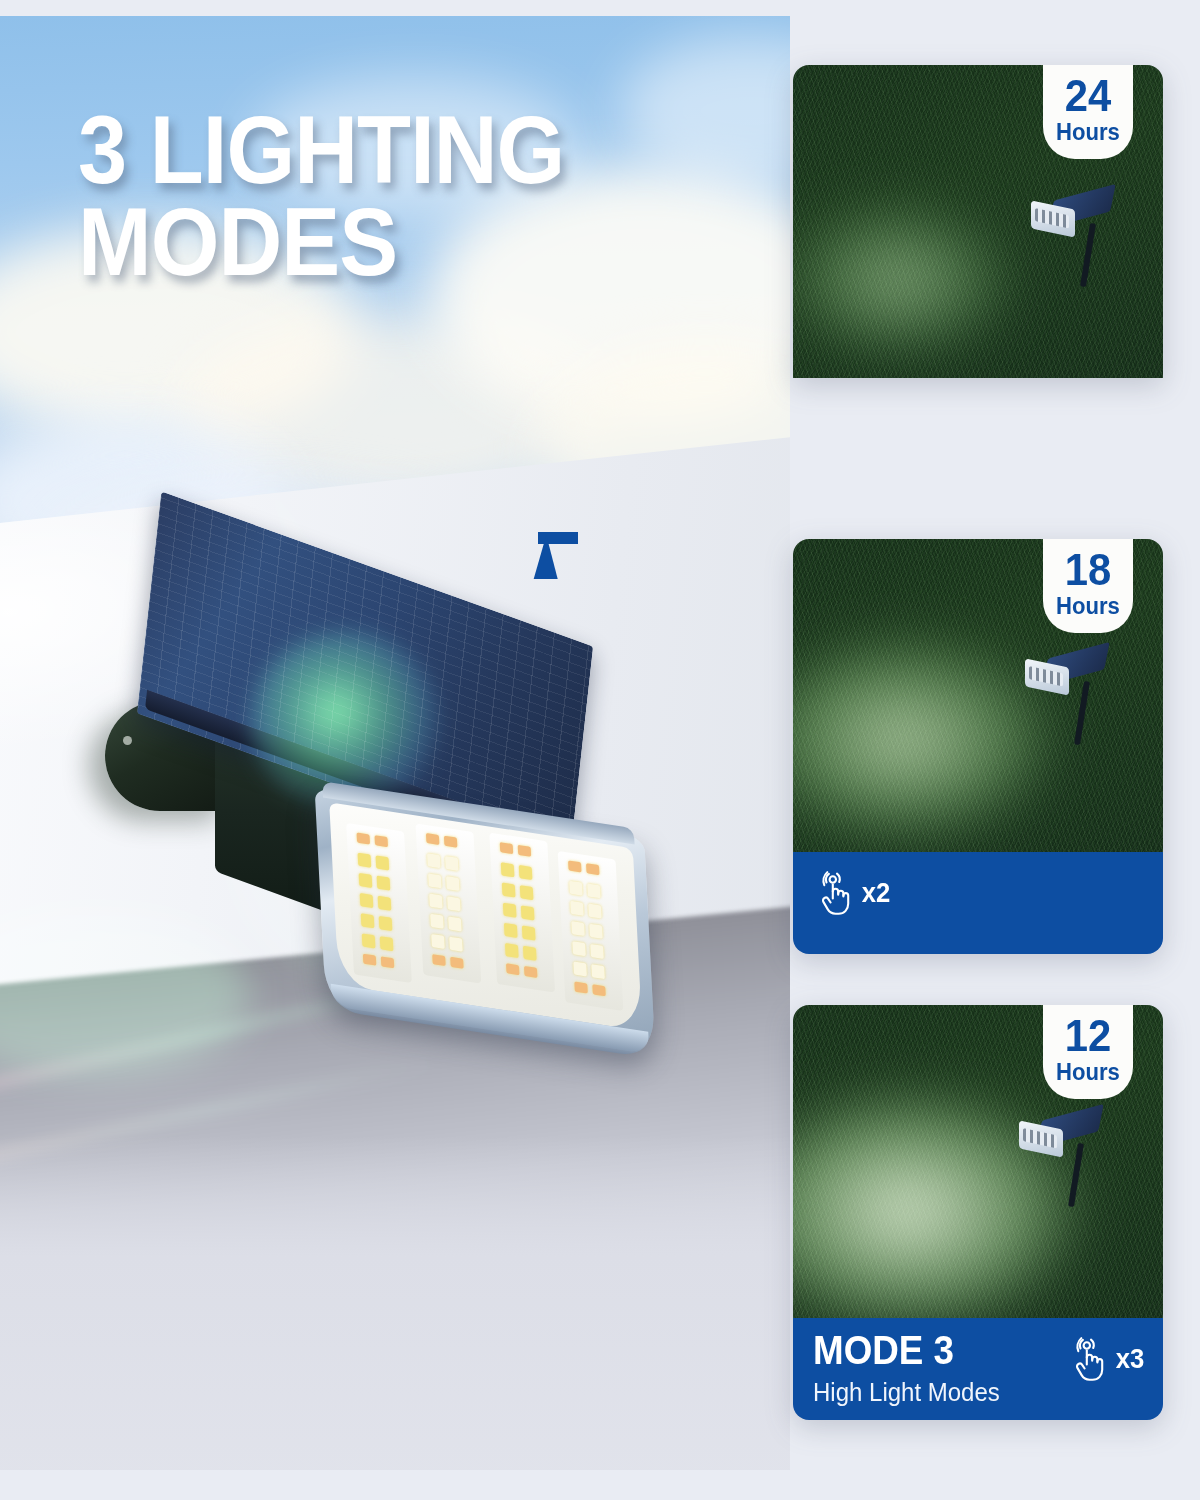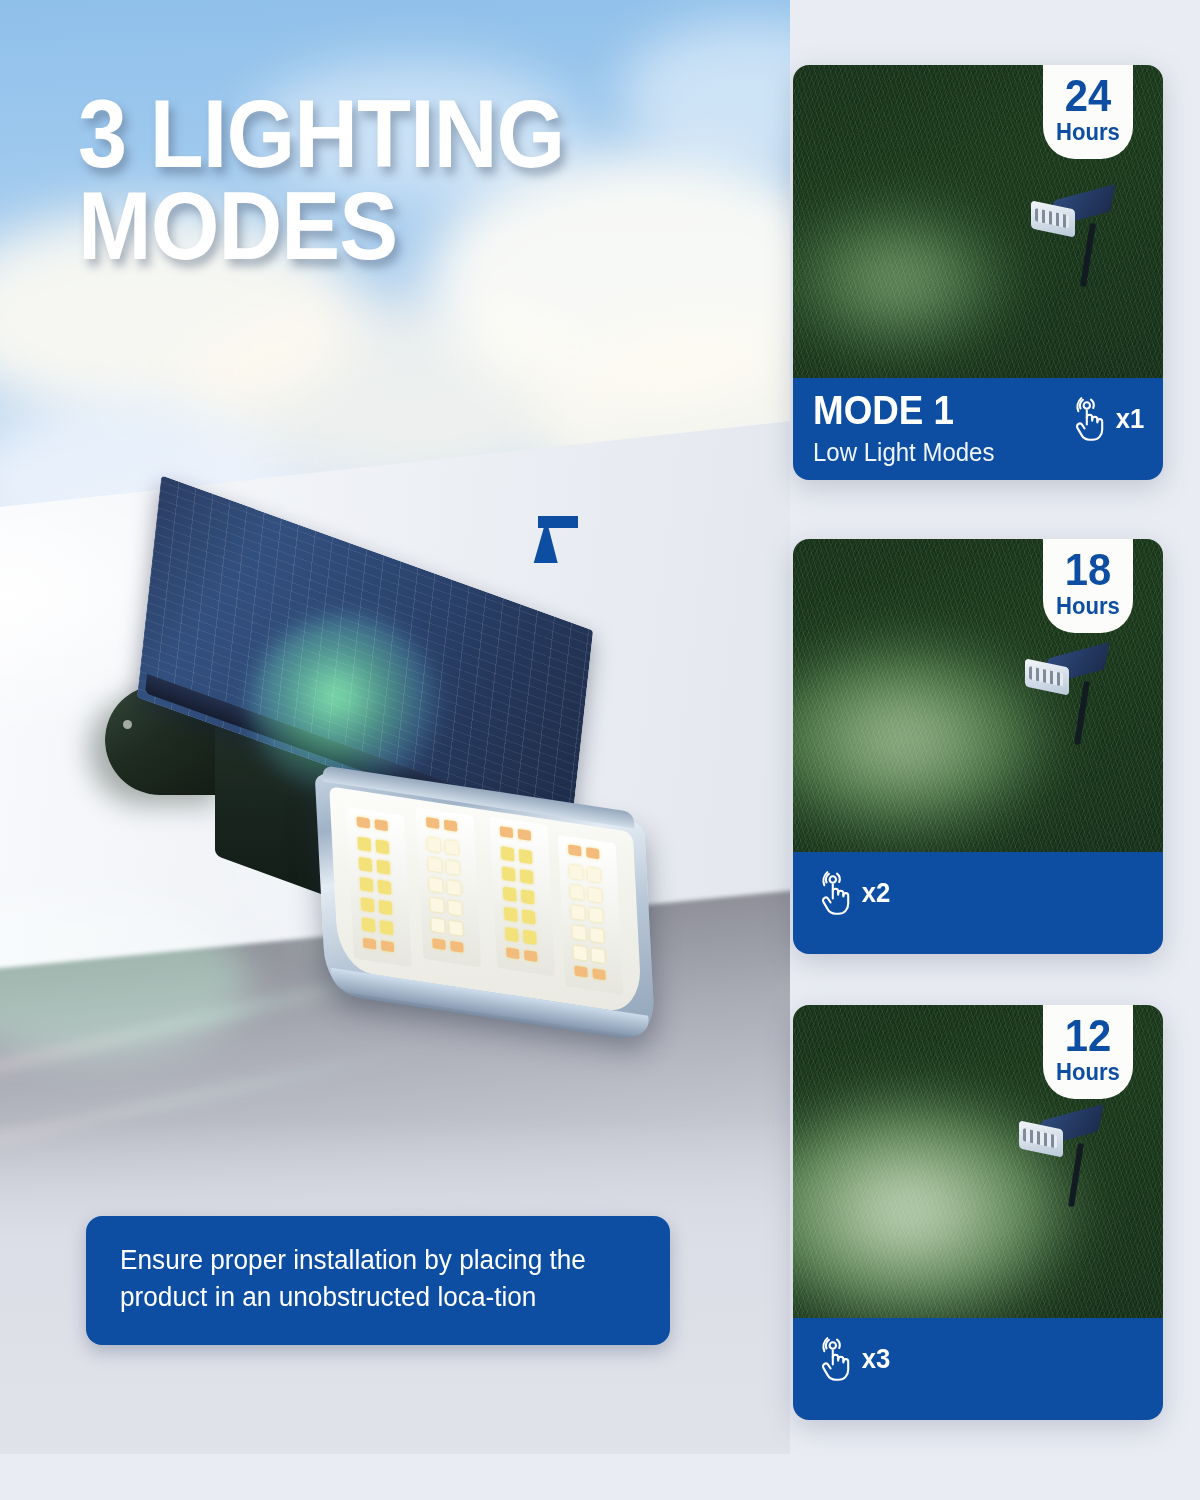--- a/index.html
+++ b/index.html
@@ -4,21 +4,21 @@
 <style>
   html,body{margin:0;padding:0;}
   body{
     width:1200px;height:1500px;overflow:hidden;
     font-family:"Liberation Sans", sans-serif;
     background:#e9ecf3;
   }
   #stage{position:relative;width:1200px;height:1500px;overflow:hidden;}
 
   
-  .left-scene{position:absolute;left:0;top:0;width:790px;height:1454px;overflow:hidden;}
+  .left-scene{position:absolute;left:0;top:16px;width:790px;height:1454px;overflow:hidden;}
   .sky{
     position:absolute;inset:0;
     background:
       linear-gradient(178deg,#8fc0ea 0%,#9dc8ee 10%,#b4d3f0 22%,#c3d9ef 32%,#cfdcec 40%,#d7dcea 48%,#dcdde9 55%,#e2e2ec 62%,#e6e6ef 72%,#e9e9f1 84%,#eceef4 100%);
   }
   .cloud{position:absolute;border-radius:50%;filter:blur(26px);}
   .c1{left:-60px;top:210px;width:420px;height:210px;background:rgba(255,252,243,.88);}
   .c2{left:180px;top:300px;width:420px;height:190px;background:rgba(255,250,238,.72);}
   .c3{left:430px;top:150px;width:430px;height:260px;background:rgba(255,253,246,.9);}
   .c4{left:540px;top:330px;width:330px;height:200px;background:rgba(255,251,240,.8);}
@@ -620,63 +620,38 @@
     </div>
 
     <div class="title">
       <div>3 LIGHTING</div>
       <div>MODES</div>
     </div>
 
     <div class="callout-tail2"></div>
     <div class="callout-tail"></div>
 
-    <div class="note">
-      <div class="note-text">Ensure proper installation by placing the product in an unobstructed loca-tion</div>
-    </div>
   </div>
 
   <div class="cards" id="cards">
       <div class="card" style="top: 65px;">
       <div class="photo">
         <div class="grass-noise"></div>
         <div class="pool" style="left:-10px;top:140px;width:230px;height:150px;
                     background:radial-gradient(ellipse at 50% 50%, rgba(210,255,190,.50), rgba(150,230,130,.22) 52%, rgba(0,0,0,0) 78%);"></div>
         <div class="lamp" style="left:236px;top:128px;">
           <div class="lamp-panel"></div>
           <div class="lamp-head">
               <i></i>
             </div>
           <div class="lamp-stake"></div>
         </div>
         <div class="badge">
           <div class="badge-num">24</div>
           <div class="badge-unit">Hours</div>
-        </div>
-      </div>
-      <div class="label">
-        <div class="label-texts">
-          <div class="mode-name">MODE 1</div>
-          <div class="mode-desc">Low Light Modes</div>
-        </div>
-        <div class="tap">
-          <span>
-            <svg width="44" height="46" viewBox="0 0 44 46" fill="none" stroke="#ffffff" stroke-width="2.1" stroke-linecap="round" stroke-linejoin="round">
-              <path d="M23 9.5a3.2 3.2 0 1 1 -6.4 0 3.2 3.2 0 0 1 6.4 0z"></path>
-              <path d="M13.5 12.5a7.4 7.4 0 0 1 2.4 -8.6"></path>
-              <path d="M26.2 12.0a7.4 7.4 0 0 0 -2.2 -8.4"></path>
-              <path d="M11.3 15.2a11.4 11.4 0 0 1 3.0 -13.0"></path>
-              <path d="M19.8 14.5v14.0"></path>
-              <path d="M19.8 21.5c0 -1.6 1.2 -2.8 2.7 -2.8s2.7 1.2 2.7 2.8v3.2"></path>
-              <path d="M25.2 23.4c0 -1.5 1.2 -2.6 2.6 -2.6s2.6 1.1 2.6 2.6v3.0"></path>
-              <path d="M30.4 25.6c0 -1.4 1.1 -2.5 2.4 -2.5s2.4 1.1 2.4 2.5v8.2c0 5.6 -3.8 9.9 -9.6 9.9h-3.1
-                       c-3.6 0 -6.1 -1.6 -7.7 -4.3l-4.4 -7.5c-0.8 -1.4 -0.4 -3.1 1.0 -3.9c1.3 -0.8 3.0 -0.4 3.8 0.9l2.4 3.6"></path>
-            </svg>
-          </span>
-          <span class="tap-count">x1</span>
         </div>
       </div>
       </div>
       <div class="card" style="top: 539px;">
       <div class="photo">
         <div class="grass-noise"></div>
         <div class="pool" style="left:-40px;top:100px;width:300px;height:200px;
                     background:radial-gradient(ellipse at 50% 50%, rgba(225,255,205,.68), rgba(165,240,140,.30) 52%, rgba(0,0,0,0) 78%);"></div>
         <div class="lamp" style="left:230px;top:112px;">
           <div class="lamp-panel"></div>
@@ -720,20 +695,24 @@
               <i></i>
             </div>
           <div class="lamp-stake"></div>
         </div>
         <div class="badge">
           <div class="badge-num">12</div>
           <div class="badge-unit">Hours</div>
         </div>
       </div>
       <div class="label">
+        <div class="label-texts">
+          <div class="mode-name">MODE 3</div>
+          <div class="mode-desc">High Light Modes</div>
+        </div>
         <div class="tap">
           <span>
             <svg width="44" height="46" viewBox="0 0 44 46" fill="none" stroke="#ffffff" stroke-width="2.1" stroke-linecap="round" stroke-linejoin="round">
               <path d="M23 9.5a3.2 3.2 0 1 1 -6.4 0 3.2 3.2 0 0 1 6.4 0z"></path>
               <path d="M13.5 12.5a7.4 7.4 0 0 1 2.4 -8.6"></path>
               <path d="M26.2 12.0a7.4 7.4 0 0 0 -2.2 -8.4"></path>
               <path d="M11.3 15.2a11.4 11.4 0 0 1 3.0 -13.0"></path>
               <path d="M19.8 14.5v14.0"></path>
               <path d="M19.8 21.5c0 -1.6 1.2 -2.8 2.7 -2.8s2.7 1.2 2.7 2.8v3.2"></path>
               <path d="M25.2 23.4c0 -1.5 1.2 -2.6 2.6 -2.6s2.6 1.1 2.6 2.6v3.0"></path>

